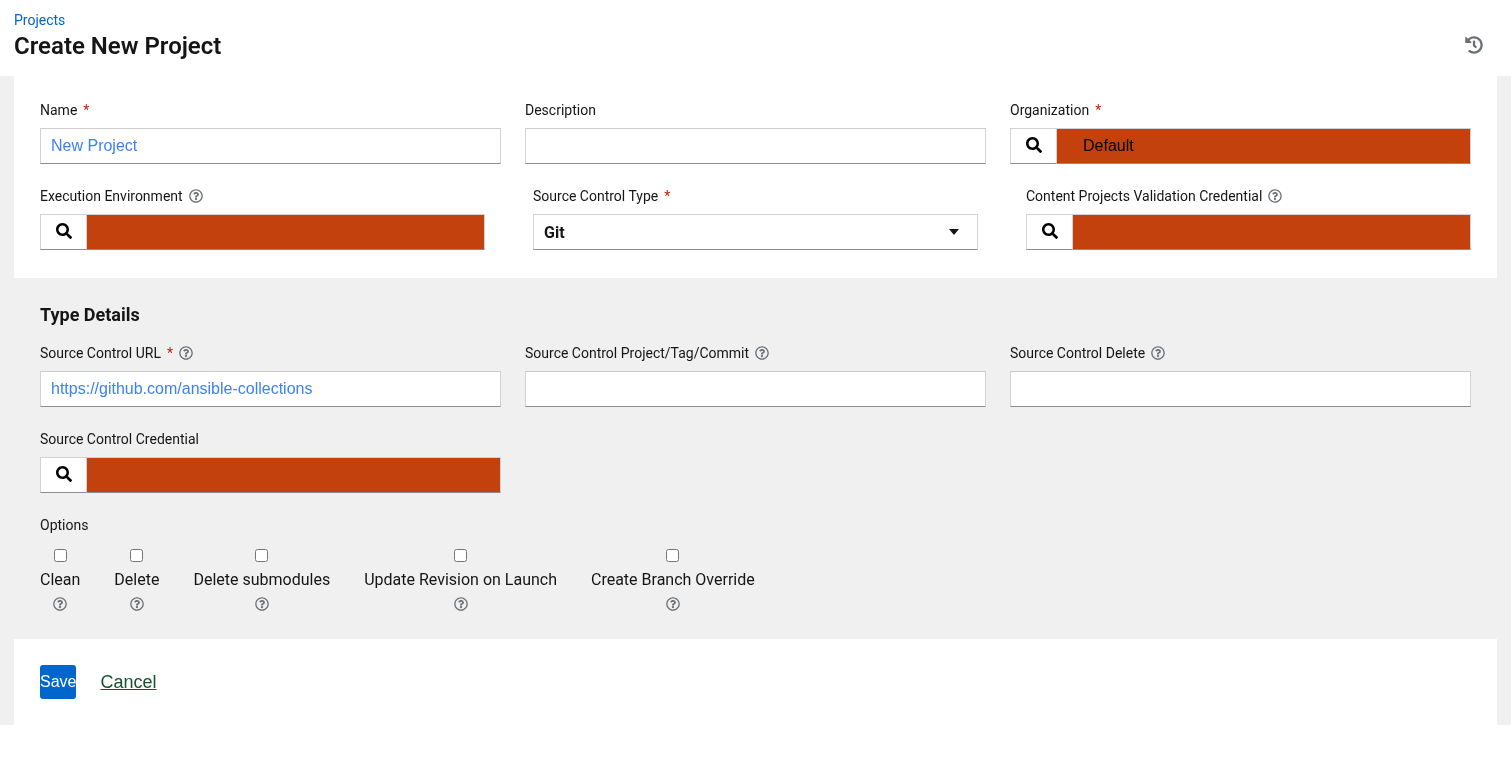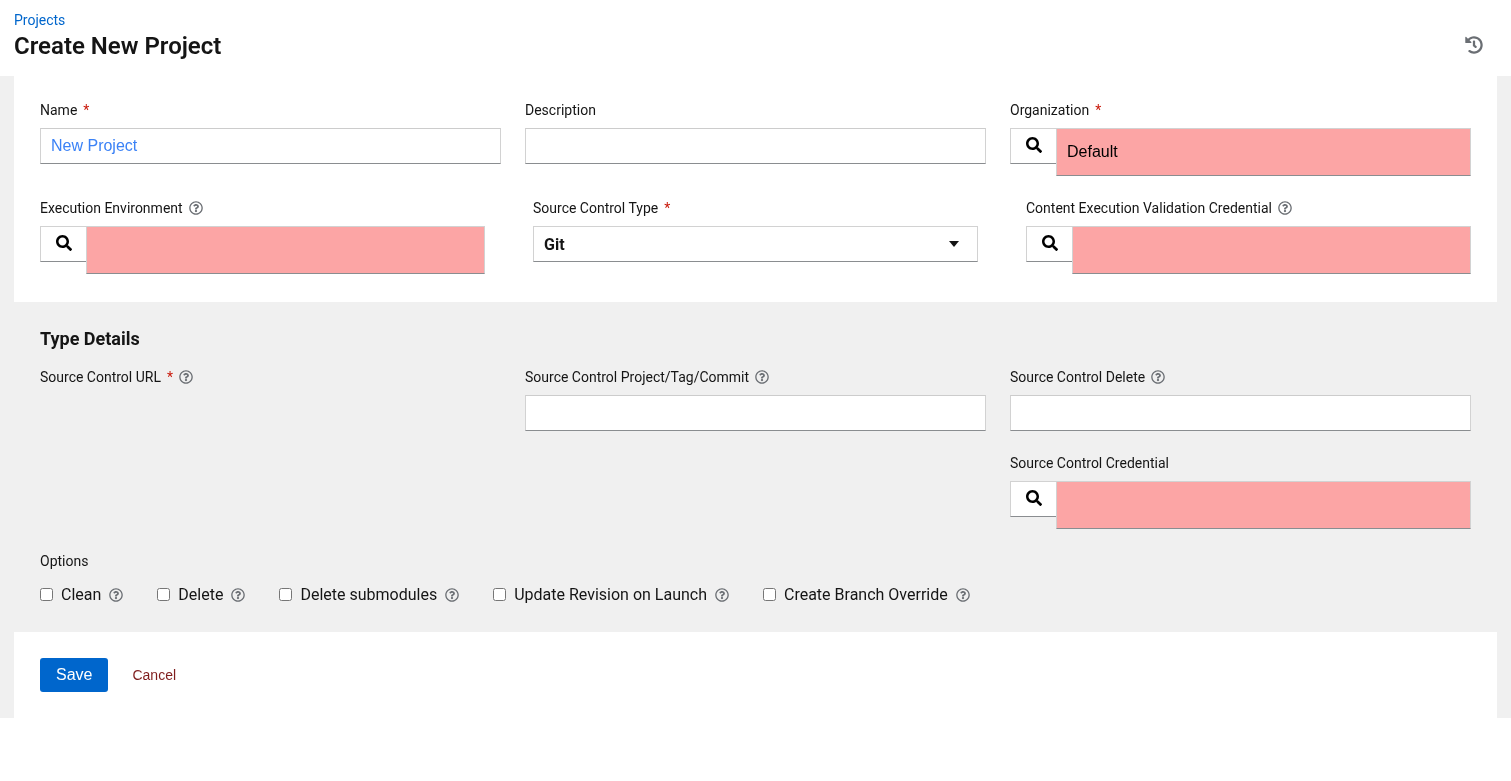--- a/index.html
+++ b/index.html
@@ -48,21 +48,20 @@
       background: #fff;
       padding: 26px 26px 28px 26px;
     }
     .form-section.gray {
       background: #f0f0f0;
     }
     .form-row {
       display: flex;
       gap: 24px;
       margin-bottom: 24px;
-      justify-content: flex-end;
     }
     .form-row:last-child {
       margin-bottom: 0;
     }
     .form-group {
       flex: 1;
       min-width: 0;
     }
     .form-label {
       display: flex;
@@ -106,26 +105,26 @@
       border-bottom: 1px solid #8a8d90;
       border-right: none;
       background: #fff;
       display: flex;
       align-items: center;
       justify-content: center;
       cursor: pointer;
     }
     .lookup-input {
       flex: 1;
-      height: 48px;
-      padding: 6px 10px;
+      height: 36px;
+      padding: 6px 26px;
       border: 1px solid #d2d2d2;
       border-bottom: 1px solid #8a8d90;
       font-size: 16px;
-      background: #fca5a5;
+      background: #c2410c;
     }
     .form-select {
       width: 100%;
       height: 36px;
       padding: 6px 10px;
       border: 1px solid #d2d2d2;
       border-bottom: 1px solid #8a8d90;
       font-size: 16px;
       background: #fff;
       display: flex;
@@ -154,20 +153,21 @@
     }
     .options-row {
       display: flex;
       gap: 34px;
       flex-wrap: wrap;
     }
     .option-item {
       display: flex;
       align-items: center;
       gap: 8px;
+      flex-direction: column;
     }
     .option-item input[type="checkbox"] {
       width: 13px;
       height: 13px;
       cursor: pointer;
     }
     .option-item label {
       font-size: 16px;
       cursor: pointer;
     }
@@ -176,31 +176,32 @@
       padding: 26px;
       display: flex;
       gap: 24px;
       align-items: center;
       margin-bottom: 20px;
     }
     .btn-save {
       background: #06c;
       color: #fff;
       border: none;
-      padding: 8px 16px;
+      padding: 8px 0;
       font-size: 16px;
       cursor: pointer;
       border-radius: 3px;
     }
     .btn-cancel {
       background: none;
-      color: #7f1d1d;
+      color: #14532d;
       border: none;
-      font-size: 14px;
-      cursor: pointer;
+      font-size: 18px;
+      cursor: pointer;
+      text-decoration: underline;
     }
     .content-wrapper {
       padding: 0;
       margin: 0 14px 0 14px;
     }
   </style>
 </head>
 <body>
 
 <div class="header">
@@ -277,21 +278,21 @@
             <span>Source Control Type</span>
             <span class="required">*</span>
           </div>
           <div class="form-select">
             <span>Git</span>
             <span class="caret-down"></span>
           </div>
         </div>
         <div class="form-group">
           <div class="form-label">
-            <span>Content Execution Validation Credential</span>
+            <span>Content Projects Validation Credential</span>
             <span class="help-icon">
               <svg viewBox="0 0 512 512" fill="currentColor" width="14" height="14">
                 <path d="M256 8C119.043 8 8 119.083 8 256c0 136.997 111.043 248 248 248s248-111.003 248-248C504 119.083 392.957 8 256 8zm0 448c-110.532 0-200-89.431-200-200 0-110.495 89.472-200 200-200 110.491 0 200 89.471 200 200 0 110.53-89.431 200-200 200zm107.244-255.2c0 67.052-72.421 68.084-72.421 92.863V300c0 6.627-5.373 12-12 12h-45.647c-6.627 0-12-5.373-12-12v-8.659c0-35.745 27.1-50.034 47.579-61.516 17.561-9.845 28.324-16.541 28.324-29.579 0-17.246-21.999-28.693-39.784-28.693-23.189 0-33.894 10.977-48.942 29.969-4.057 5.12-11.46 6.071-16.666 2.124l-27.824-21.098c-5.107-3.872-6.251-11.066-2.644-16.363C184.846 131.491 214.94 112 261.794 112c49.071 0 101.45 38.304 101.45 88.8zM298 368c0 23.159-18.841 42-42 42s-42-18.841-42-42 18.841-42 42-42 42 18.841 42 42z"></path>
               </svg>
             </span>
           </div>
           <div class="lookup-wrapper">
             <button class="lookup-btn">
               <span>
                 <svg viewBox="0 0 512 512" fill="currentColor" width="16" height="16">
@@ -312,20 +313,21 @@
         <div class="form-group">
           <div class="form-label">
             <span>Source Control URL</span>
             <span class="required">*</span>
             <span class="help-icon">
               <svg viewBox="0 0 512 512" fill="currentColor" width="14" height="14">
                 <path d="M256 8C119.043 8 8 119.083 8 256c0 136.997 111.043 248 248 248s248-111.003 248-248C504 119.083 392.957 8 256 8zm0 448c-110.532 0-200-89.431-200-200 0-110.495 89.472-200 200-200 110.491 0 200 89.471 200 200 0 110.53-89.431 200-200 200zm107.244-255.2c0 67.052-72.421 68.084-72.421 92.863V300c0 6.627-5.373 12-12 12h-45.647c-6.627 0-12-5.373-12-12v-8.659c0-35.745 27.1-50.034 47.579-61.516 17.561-9.845 28.324-16.541 28.324-29.579 0-17.246-21.999-28.693-39.784-28.693-23.189 0-33.894 10.977-48.942 29.969-4.057 5.12-11.46 6.071-16.666 2.124l-27.824-21.098c-5.107-3.872-6.251-11.066-2.644-16.363C184.846 131.491 214.94 112 261.794 112c49.071 0 101.45 38.304 101.45 88.8zM298 368c0 23.159-18.841 42-42 42s-42-18.841-42-42 18.841-42 42-42 42 18.841 42 42z"></path>
               </svg>
             </span>
           </div>
+          <input type="text" class="form-input" value="https://github.com/ansible-collections" style="">
         </div>
         <div class="form-group">
           <div class="form-label">
             <span>Source Control Project/Tag/Commit</span>
             <span class="help-icon">
               <svg viewBox="0 0 512 512" fill="currentColor" width="14" height="14">
                 <path d="M256 8C119.043 8 8 119.083 8 256c0 136.997 111.043 248 248 248s248-111.003 248-248C504 119.083 392.957 8 256 8zm0 448c-110.532 0-200-89.431-200-200 0-110.495 89.472-200 200-200 110.491 0 200 89.471 200 200 0 110.53-89.431 200-200 200zm107.244-255.2c0 67.052-72.421 68.084-72.421 92.863V300c0 6.627-5.373 12-12 12h-45.647c-6.627 0-12-5.373-12-12v-8.659c0-35.745 27.1-50.034 47.579-61.516 17.561-9.845 28.324-16.541 28.324-29.579 0-17.246-21.999-28.693-39.784-28.693-23.189 0-33.894 10.977-48.942 29.969-4.057 5.12-11.46 6.071-16.666 2.124l-27.824-21.098c-5.107-3.872-6.251-11.066-2.644-16.363C184.846 131.491 214.94 112 261.794 112c49.071 0 101.45 38.304 101.45 88.8zM298 368c0 23.159-18.841 42-42 42s-42-18.841-42-42 18.841-42 42-42 42 18.841 42 42z"></path>
               </svg>
             </span>
           </div>

